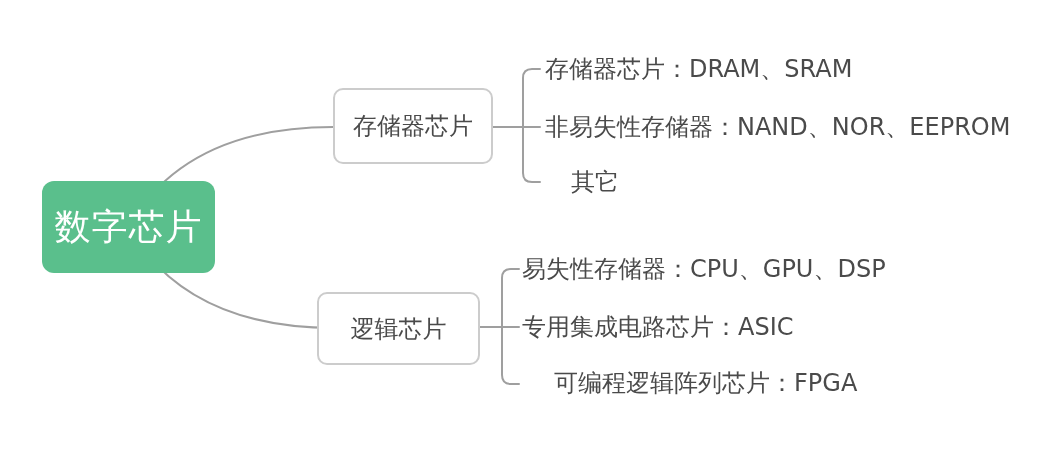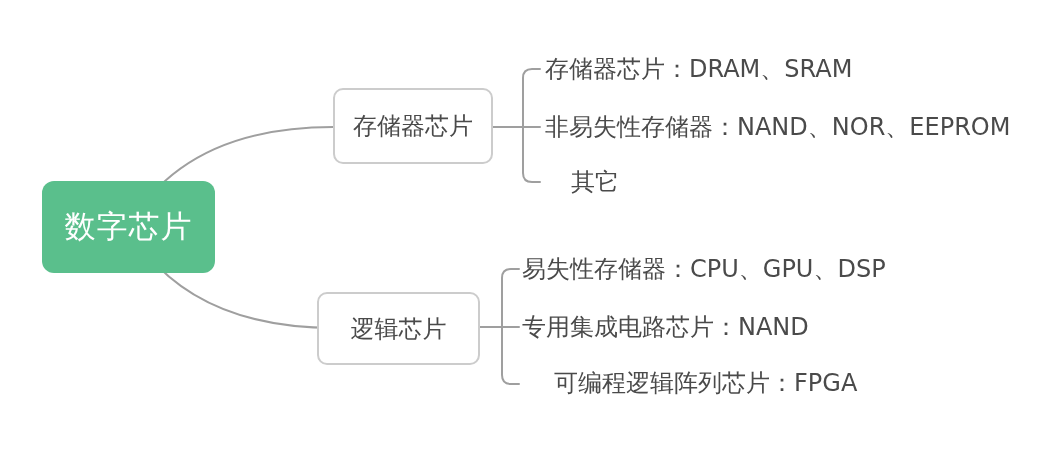--- a/index.html
+++ b/index.html
@@ -14,21 +14,21 @@
     background:var(--background);overflow:hidden;
   }
   .connector-layer{position:absolute;left:0;top:0;width:1064px;height:456px;}
   .connector{fill:none;stroke:var(--connector);stroke-width:2;stroke-linecap:round;}
   .node{
     position:absolute;display:flex;align-items:center;justify-content:center;
     color:var(--node-text);background:#ffffff;cursor:default;white-space:nowrap;
   }
   .node.root{
     left:42px;top:181px;width:173px;height:92px;border-radius:12px;
-    background:var(--root-bg);color:var(--root-text);font-size:31px;letter-spacing:1px;
+    background:var(--root-bg);color:var(--root-text);font-size:36px;letter-spacing:1px;
   }
   .node.branch{
     border:2px solid var(--branch-border);border-radius:10px;font-size:24px;
   }
   .node.branch-memory{left:333px;top:88px;width:160px;height:76px;}
   .node.branch-logic{left:317px;top:292px;width:163px;height:73px;}
   .leaf{
     position:absolute;font-size:24px;line-height:32px;color:var(--node-text);
     white-space:nowrap;cursor:default;
   }
@@ -60,17 +60,17 @@
   <div class="node branch branch-logic">逻辑芯片</div>
 
   <div class="leaf leaf-0-0">存储器芯片：DRAM、SRAM</div>
 
   <div class="leaf leaf-0-1">非易失性存储器：NAND、NOR、EEPROM</div>
 
   <div class="leaf leaf-0-2">其它</div>
 
   <div class="leaf leaf-1-0">易失性存储器：CPU、GPU、DSP</div>
 
-  <div class="leaf leaf-1-1">专用集成电路芯片：NAND</div>
+  <div class="leaf leaf-1-1">专用集成电路芯片：ASIC</div>
 
   <div class="leaf leaf-1-2">可编程逻辑阵列芯片：FPGA</div>
 
 </div>
 
 </body></html>

